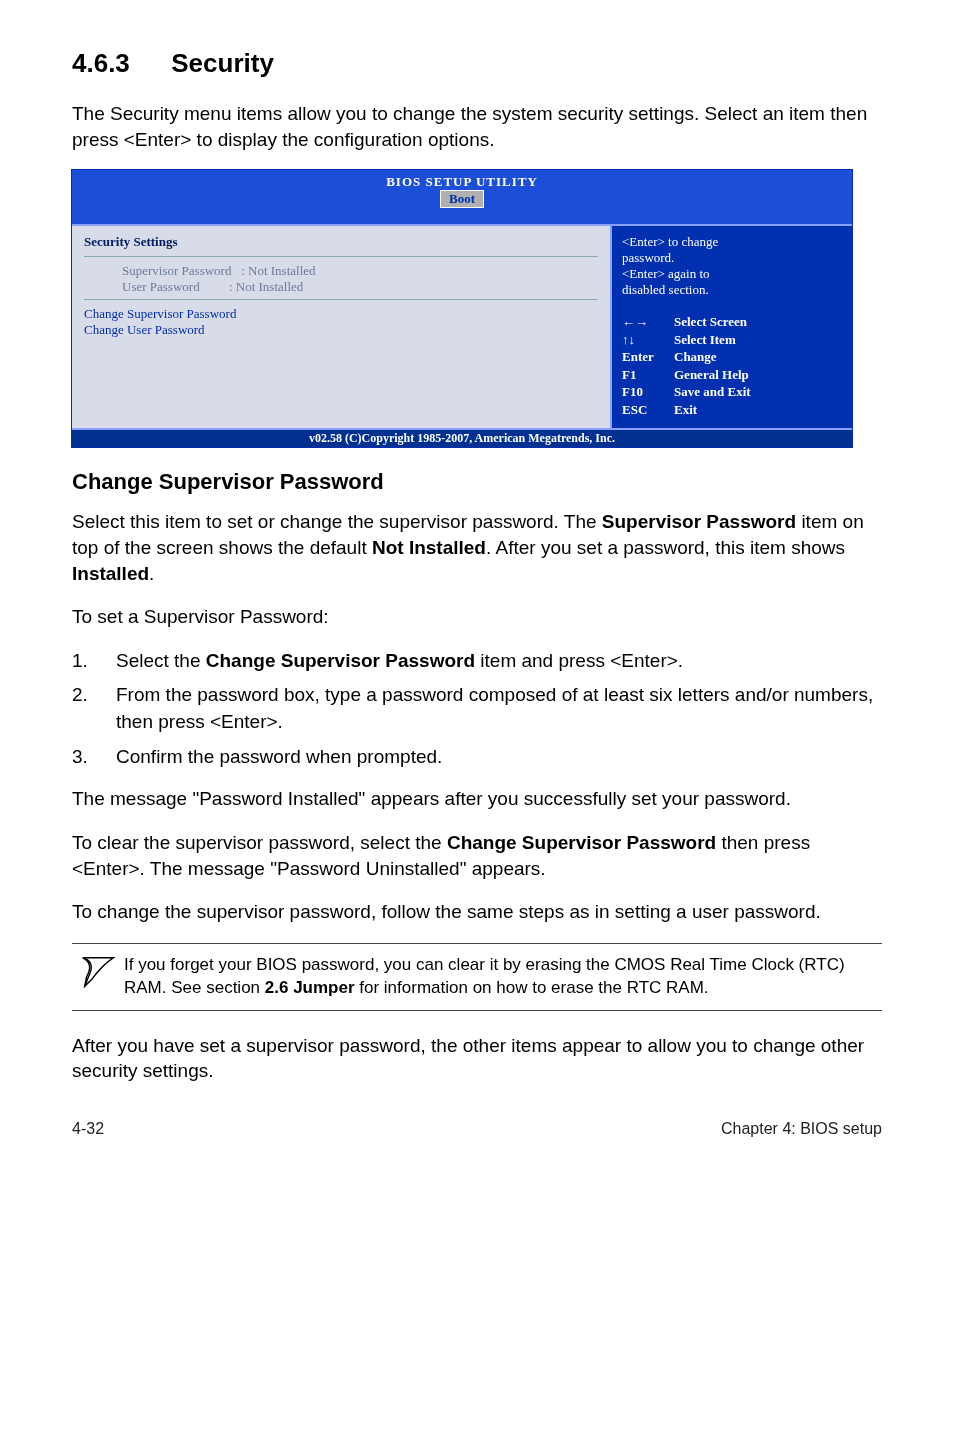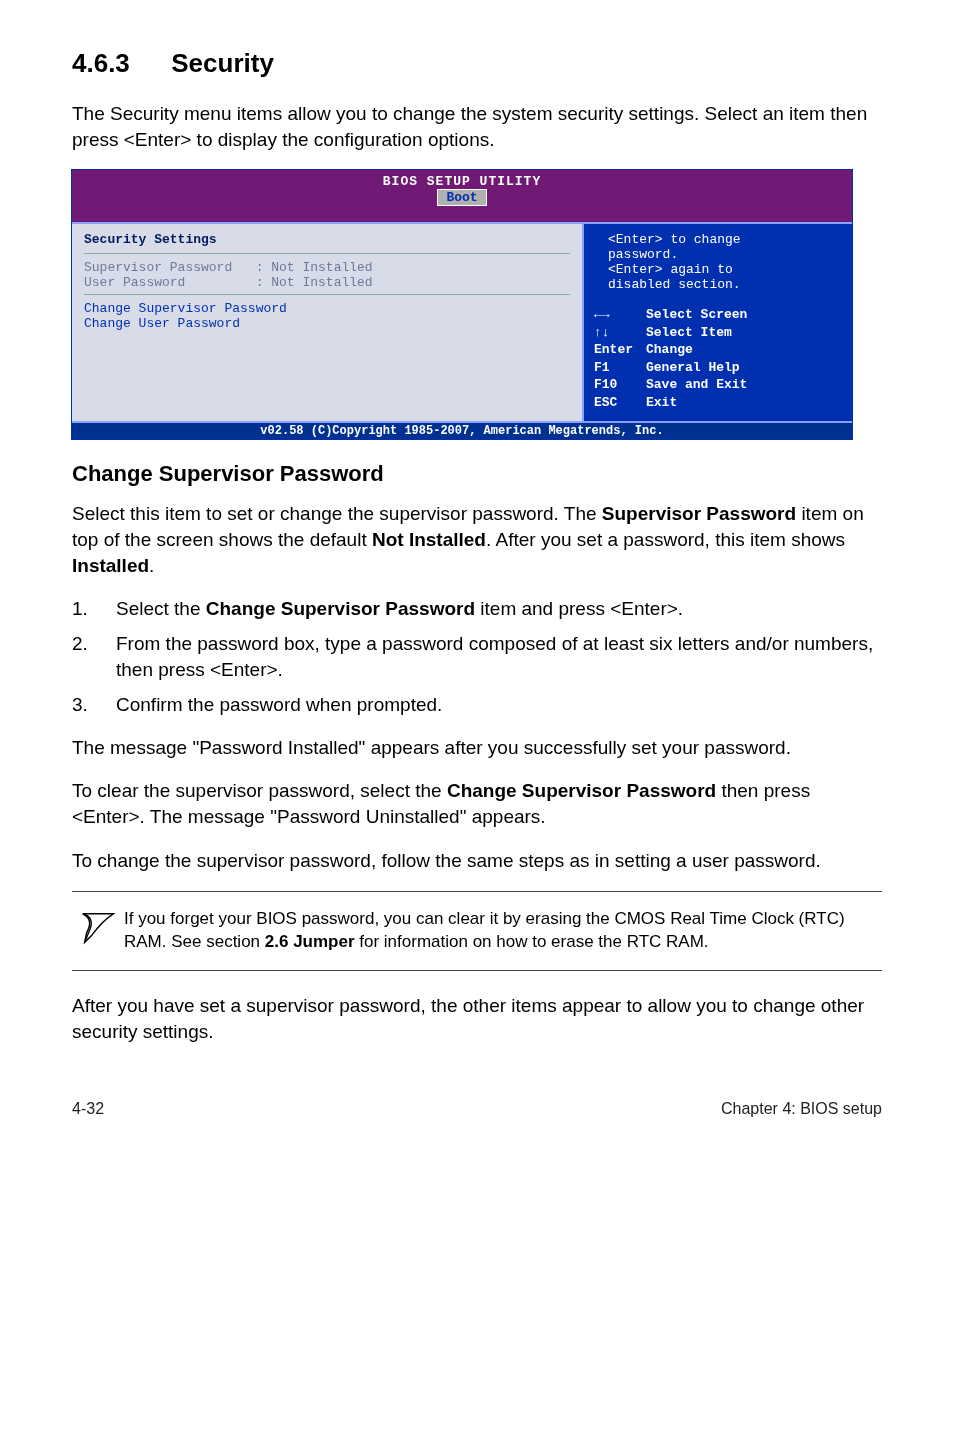--- a/index.html
+++ b/index.html
@@ -21,23 +21,23 @@
   .sec-num { display:inline-block; min-width: 92px; }
   p.body {
     font-size: 19px;
     line-height: 1.35;
     margin: 0 0 18px 0;
   }
   
   .bios {
     width: 780px;
     margin: 6px 0 22px 0;
-    background: #701a75;
+    background: #1d4ed8;
     color: #fff;
-    font-family: Liberation Mono, monospace;
+    font-family: Liberation Serif, serif;
     font-size: 13px;
     border-radius: 0;
     box-shadow: 0 0 0 1px #0030b0;
   }
   .bios-titlebar {
     text-align: center;
     padding: 4px 0 0 0;
     font-weight: bold;
     letter-spacing: 1px;
   }
@@ -68,27 +68,27 @@
   .bios-left .heading {
     color: #001a60;
     font-weight: bold;
     margin-bottom: 6px;
   }
   .bios-left hr {
     border: none;
     border-top: 1px solid #8aa;
     margin: 4px 0 6px 0;
   }
-  .bios-left .grey { color: #6d7a9a; }
+  .bios-left .grey { color: #6d7a9a; margin-left: 38px; }
   .bios-left .blue { color: #0030b0; }
   .bios-right {
     width: 220px;
     background: #0030b0;
     color: #fff;
-    padding: 8px 24px;
+    padding: 8px 10px;
     position: relative;
   }
   .bios-right .hint { color: #fff; }
   .bios-right .nav {
     position: absolute;
     bottom: 10px;
     left: 10px;
     right: 10px;
     line-height: 1.35;
     font-weight: bold;
@@ -118,42 +118,42 @@
   }
   ol.steps li {
     display: flex;
     margin-bottom: 8px;
   }
   ol.steps li .num { width: 44px; flex-shrink:0; }
   ol.steps li .txt { flex:1; }
   .note-block {
     border-top: 1px solid #444;
     border-bottom: 1px solid #444;
-    padding: 16px 0;
+    padding: 10px 0;
     margin: 8px 0 22px 0;
     display: flex;
-    align-items: center;
+    align-items: flex-start;
   }
   .note-icon {
     width: 52px;
     flex-shrink: 0;
     text-align: center;
   }
   .note-icon svg { width: 38px; height: 38px; }
   .note-text {
     font-size: 17px;
     line-height: 1.35;
     flex: 1;
   }
   .footer {
     display: flex;
     justify-content: space-between;
     font-size: 16px;
     color: #222;
-    margin-top: 56px;
+    margin-top: 36px;
   }
 </style>
 </head>
 <body>
 
 <div class="page">
 
   <h2 class="section-title">
     <span class="sec-num">4.6.3</span>
     <span>Security</span>
@@ -217,20 +217,21 @@
     </div>
     <div class="bios-footer">v02.58 (C)Copyright 1985-2007, American Megatrends, Inc.</div>
   </div>
 
   <h3 class="sub">Change Supervisor Password</h3>
 
   <p class="body">
     <span>Select this item to set or change the supervisor password. The </span><b>Supervisor Password</b><span> item on top of the screen shows the default </span><b>Not Installed</b><span>. After you set a password, this item shows </span><b>Installed</b><span>.</span>
   </p>
 
+  <p class="body">To set a Supervisor Password:</p>
 
   <ol class="steps">
     <li>
       <span class="num">1.</span>
       <span class="txt"><span>Select the </span><b>Change Supervisor Password</b><span> item and press &lt;Enter&gt;.</span></span>
     </li>
     <li>
       <span class="num">2.</span>
       <span class="txt"><span>From the password box, type a password composed of at least six letters and/or numbers, then press &lt;Enter&gt;.</span></span>
     </li>

